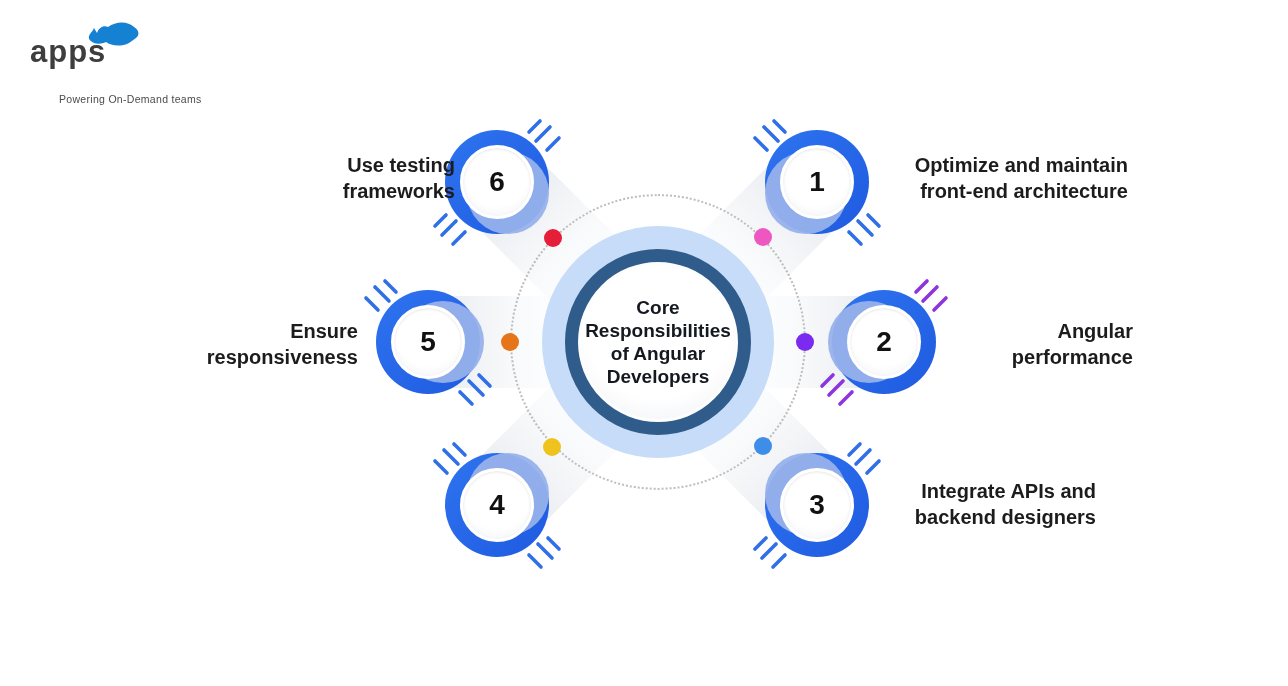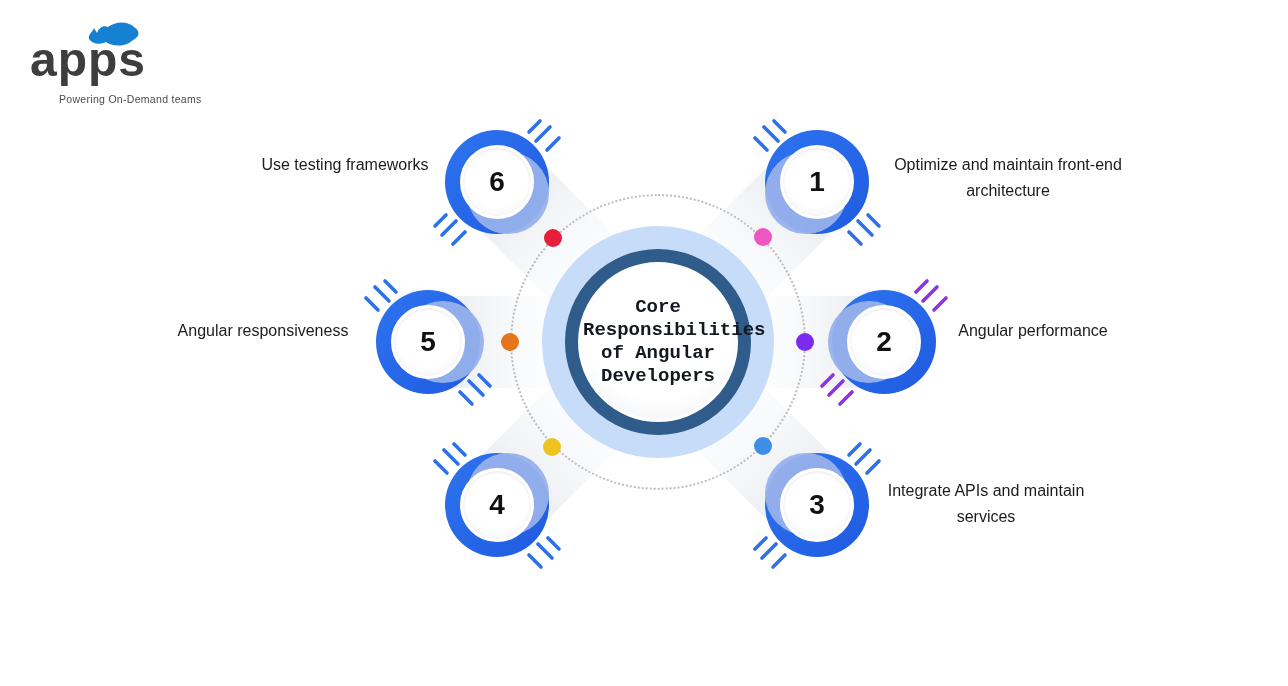--- a/index.html
+++ b/index.html
@@ -1,21 +1,21 @@
 <!DOCTYPE html>
 <html><head>
 <meta charset="utf-8">
 <style>
   html,body{margin:0;padding:0;background:#ffffff;}
   .canvas{position:relative;width:1288px;height:686px;background:#ffffff;overflow:hidden;
           font-family:"Liberation Sans",sans-serif;}
 
   
   .logo{position:absolute;left:30px;top:18px;width:220px;height:80px;}
-  .logo-word{position:absolute;left:0;top:18px;font-size:48px;font-weight:bold;
+  .logo-word{position:absolute;left:0;top:18px;font-size:31px;font-weight:bold;
              color:#3e3e3e;letter-spacing:1px;line-height:1;}
   .logo-rhino{position:absolute;left:56px;top:2px;width:56px;height:30px;color:#1581d2;}
   .logo-tag{position:absolute;left:29px;top:75px;font-size:10.5px;color:#4b4b4b;letter-spacing:.3px;}
 
   
   .beam{position:absolute;height:92px;transform-origin:0 50%;z-index:1;
         background:linear-gradient(90deg,rgba(196,204,216,.40) 0%,rgba(220,226,234,.18) 55%,rgba(255,255,255,0) 88%);}
   .beam.m1{left:817px;top:136px;width:175px;transform:rotate(135deg);}
   .beam.m2{left:884px;top:296px;width:160px;transform:rotate(180deg);}
   .beam.m3{left:817px;top:459px;width:175px;transform:rotate(-135deg);}
@@ -34,21 +34,21 @@
   .dot.d4{left:501px;top:333px;}  
   .dot.d5{left:544px;top:229px;}  
 
   
   .hub{position:absolute;left:542px;top:226px;width:232px;height:232px;border-radius:50%;
        background:#c7dcf8;z-index:3;}
   .hub-ring{position:absolute;left:23px;top:23px;width:186px;height:186px;border-radius:50%;
             border:13px solid #2f5c8a;box-sizing:border-box;
             background:radial-gradient(circle at 50% 40%,#ffffff 58%,#ebedf1 100%);
             display:flex;align-items:center;justify-content:center;
-            box-shadow:inset 0 0 0 3px #fdfdfd;font-family:Liberation Mono, monospace;}
+            box-shadow:inset 0 0 0 3px #fdfdfd;}
   .hub-title{width:150px;text-align:center;font-size:19px;line-height:1.22;font-weight:bold;
              color:#14181f;}
 
   
   .badge{position:absolute;width:104px;height:104px;z-index:5;}
   .ring{position:absolute;left:0;top:0;width:104px;height:104px;border-radius:50%;
         background:linear-gradient(135deg,#2e74f0,#1f5ae0);}
   .crescent{position:absolute;left:11px;top:11px;width:82px;height:82px;border-radius:50%;
             background:rgba(151,177,235,.95);}
   .inner{position:absolute;left:15px;top:15px;width:74px;height:74px;border-radius:50%;
@@ -75,22 +75,22 @@
   
   .ticks{position:absolute;width:36px;height:36px;stroke:currentColor;z-index:6;}
   .ticks line{stroke-width:3.6;stroke-linecap:round;}
   .ticks.tl{left:-13px;top:-13px;}
   .ticks.tr{right:-13px;top:-13px;}
   .ticks.bl{left:-13px;bottom:-13px;}
   .ticks.br{right:-13px;bottom:-13px;}
   .ticks.flip{transform:scaleX(-1);}
 
   
-  .label{position:absolute;font-size:16px;line-height:26px;font-weight:normal;color:#1c1c1c;
-         text-align:center;z-index:5;}
+  .label{position:absolute;font-size:20px;line-height:26px;font-weight:bold;color:#1c1c1c;
+         text-align:right;z-index:5;}
   .label.l1{left:888px;top:152px;width:240px;}
   .label.l2{left:933px;top:318px;width:200px;}
   .label.l3{left:876px;top:478px;width:220px;}
   .label.l4{left:198px;top:478px;width:240px;}
   .label.l5{left:168px;top:318px;width:190px;}
   .label.l6{left:235px;top:152px;width:220px;}
 </style>
 </head>
 <body>
 
@@ -229,17 +229,17 @@
       </svg>
     <div class="ring"></div>
     <div class="crescent"></div>
     <div class="inner">
         <span class="num">6</span>
       </div>
   </div>
 
   <div class="label l1">Optimize and maintain front-end architecture</div>
   <div class="label l2">Angular performance</div>
-  <div class="label l3">Integrate APIs and maintain services</div>
-  <div class="label l5">Angular responsiveness</div>
+  <div class="label l3">Integrate APIs and backend designers</div>
+  <div class="label l5">Ensure responsiveness</div>
   <div class="label l6">Use testing frameworks</div>
 
 </div>
 
 </body></html>

